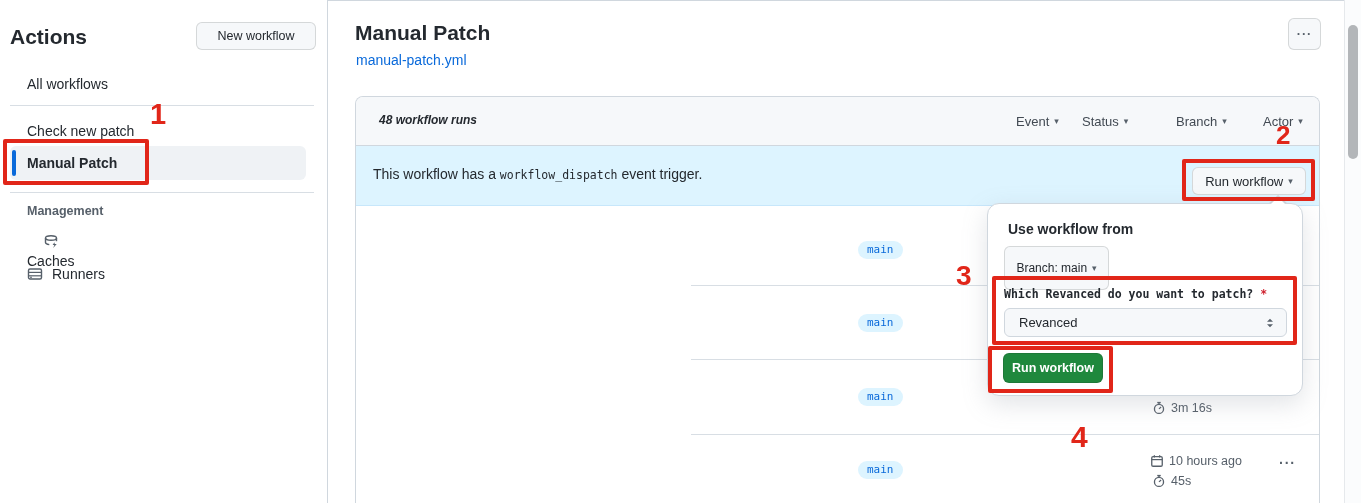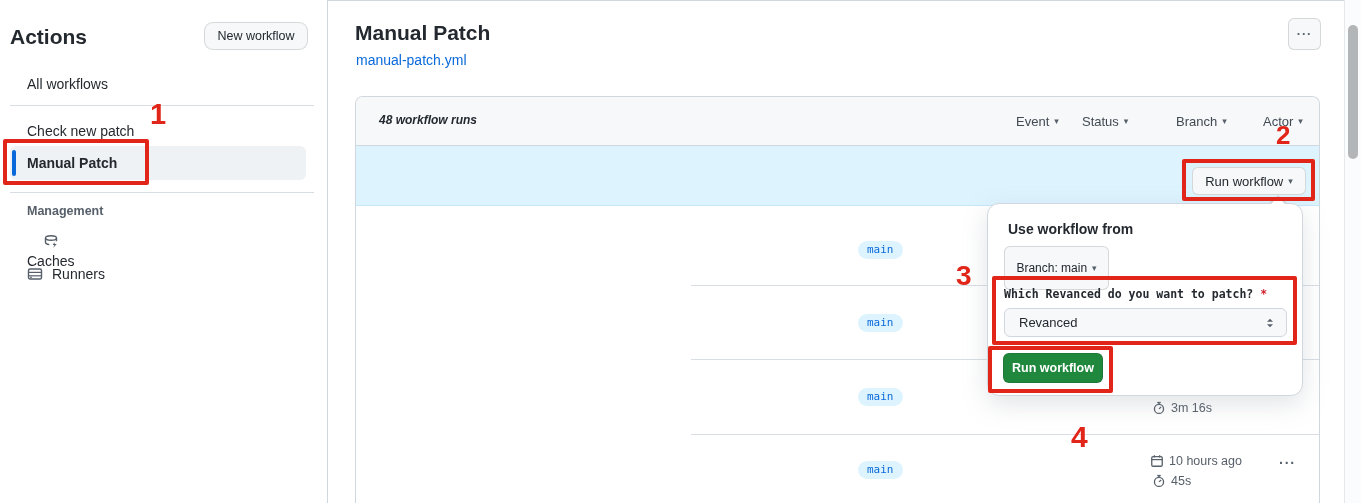--- a/index.html
+++ b/index.html
@@ -33,21 +33,21 @@
 <body>
 
 <div class="screen">
 
   <div class="abs" style="left:0;top:0;width:1361px;height:1px;background:#d0d7de;"></div>
   <div class="abs" style="left:221px;top:0;width:87px;height:4px;background:#fa8166;"></div>
 
   <div class="abs" style="left:0;top:0;width:328px;height:503px;background:#fff;">
     <div class="abs" style="left:10px;top:25px;font-size:21px;font-weight:700;">Actions</div>
 
-    <button class="btn abs" style="left:204px;top:22px;width:104px;height:28px;border-radius:9px;">
+    <button class="btn abs" style="left:196px;top:22px;width:120px;height:28px;">
       <span>New workflow</span>
     </button>
 
     <div class="abs sidebar-item" style="left:27px;top:76px;">All workflows</div>
 
     <div class="abs divider-h" style="left:10px;top:105px;width:304px;"></div>
 
     <div class="abs sidebar-item" style="left:27px;top:123px;">Check new patch</div>
 
     <div class="abs" style="left:10px;top:146px;width:296px;height:34px;background:#eff2f5;border-radius:6px;cursor:pointer;">
@@ -107,20 +107,25 @@
         <span>Branch</span>
         <span class="caret">▾</span>
       </div>
       <div class="abs filter-item" style="left:907px;top:17px;">
         <span>Actor</span>
         <span class="caret">▾</span>
       </div>
     </div>
 
     <div class="abs" style="left:0;top:49px;width:963px;height:60px;background:#ddf4ff;border-bottom:1px solid #c7e7fb;">
+      <div class="abs" style="left:17px;top:20px;font-size:14px;">
+        <span>This workflow has a</span>
+        <span class="mono" style="font-size:11.5px;">workflow_dispatch</span>
+        <span>event trigger.</span>
+      </div>
       <button class="btn abs" style="left:836px;top:21px;width:114px;height:28px;font-size:13px;">
         <span>Run workflow</span>
         <span class="caret">▾</span>
       </button>
     </div>
 
     <div class="abs divider-h" style="left:1px;top:188px;width:962px;"></div>
     <div class="abs divider-h" style="left:1px;top:262px;width:962px;"></div>
     <div class="abs divider-h" style="left:1px;top:337px;width:962px;"></div>
 

